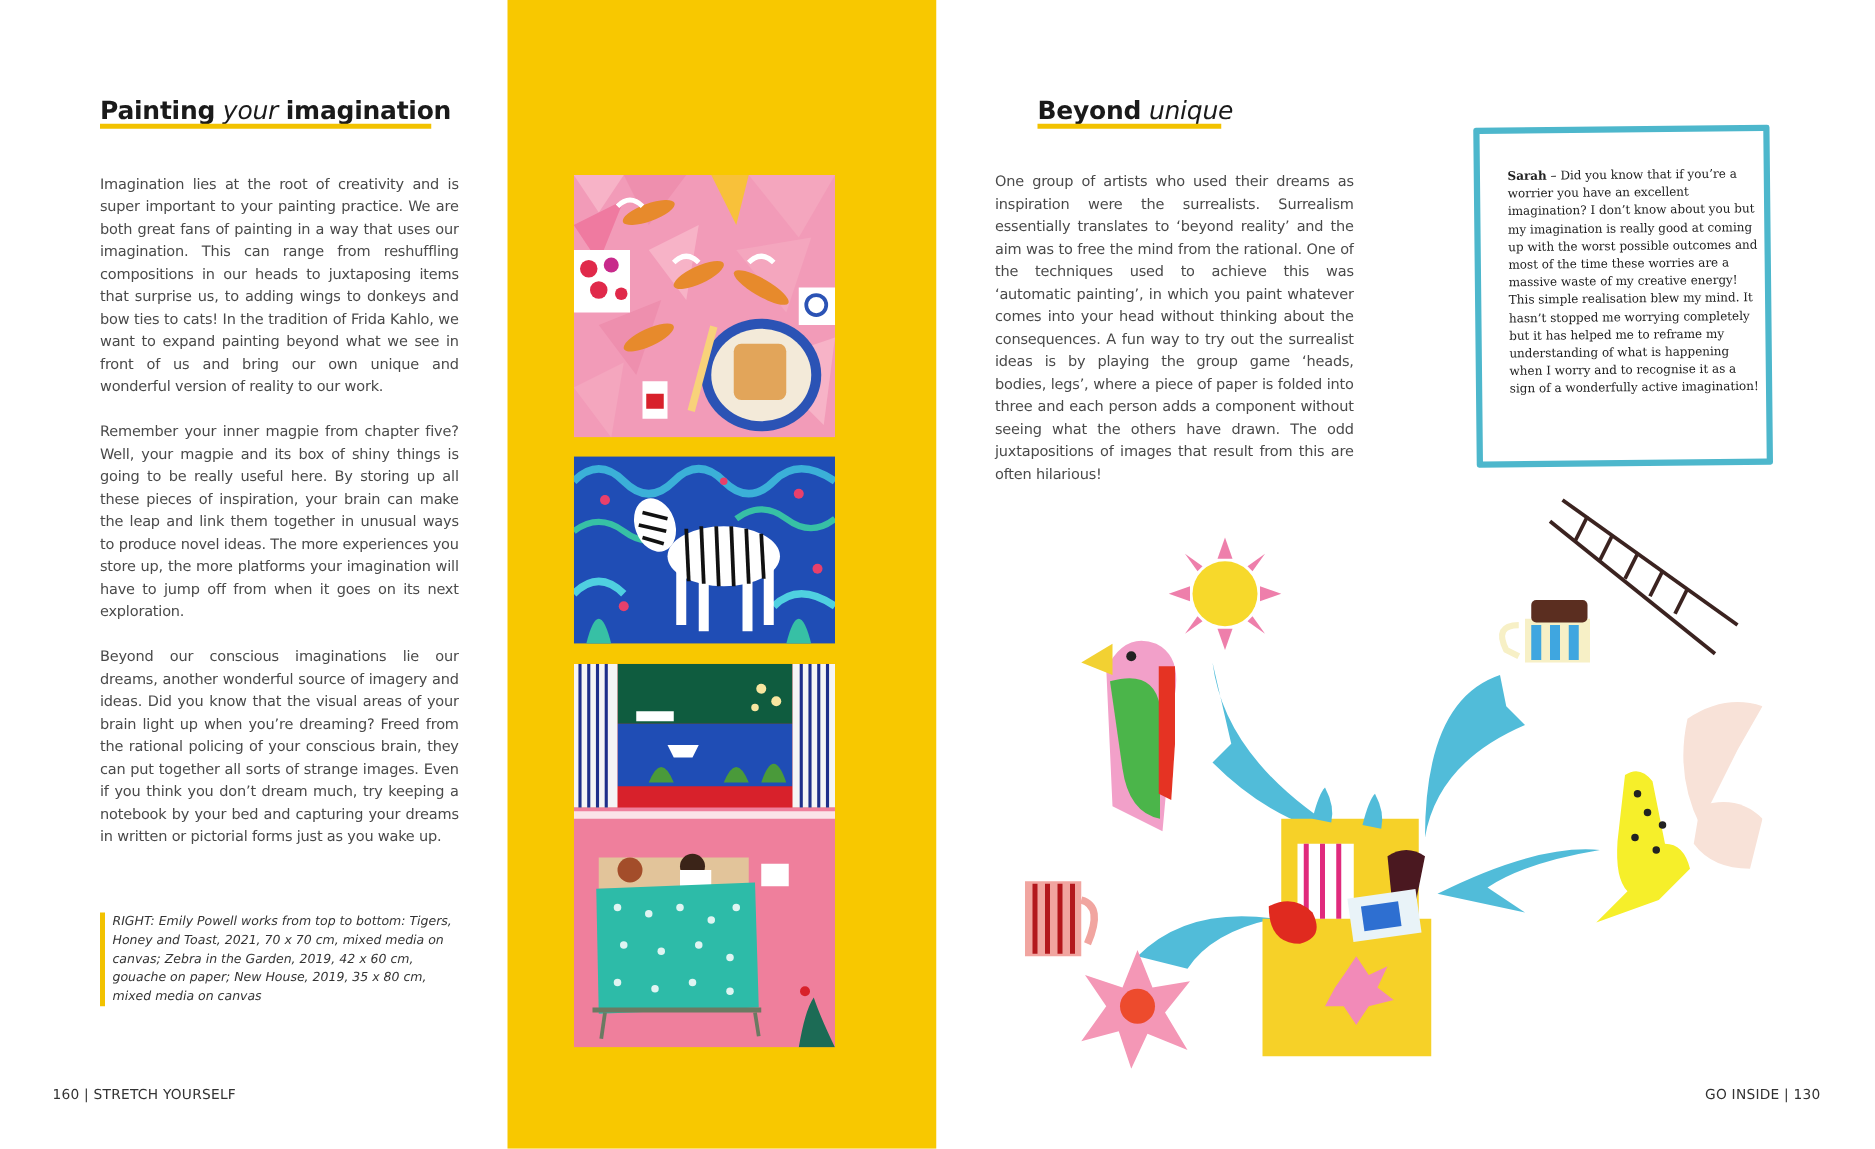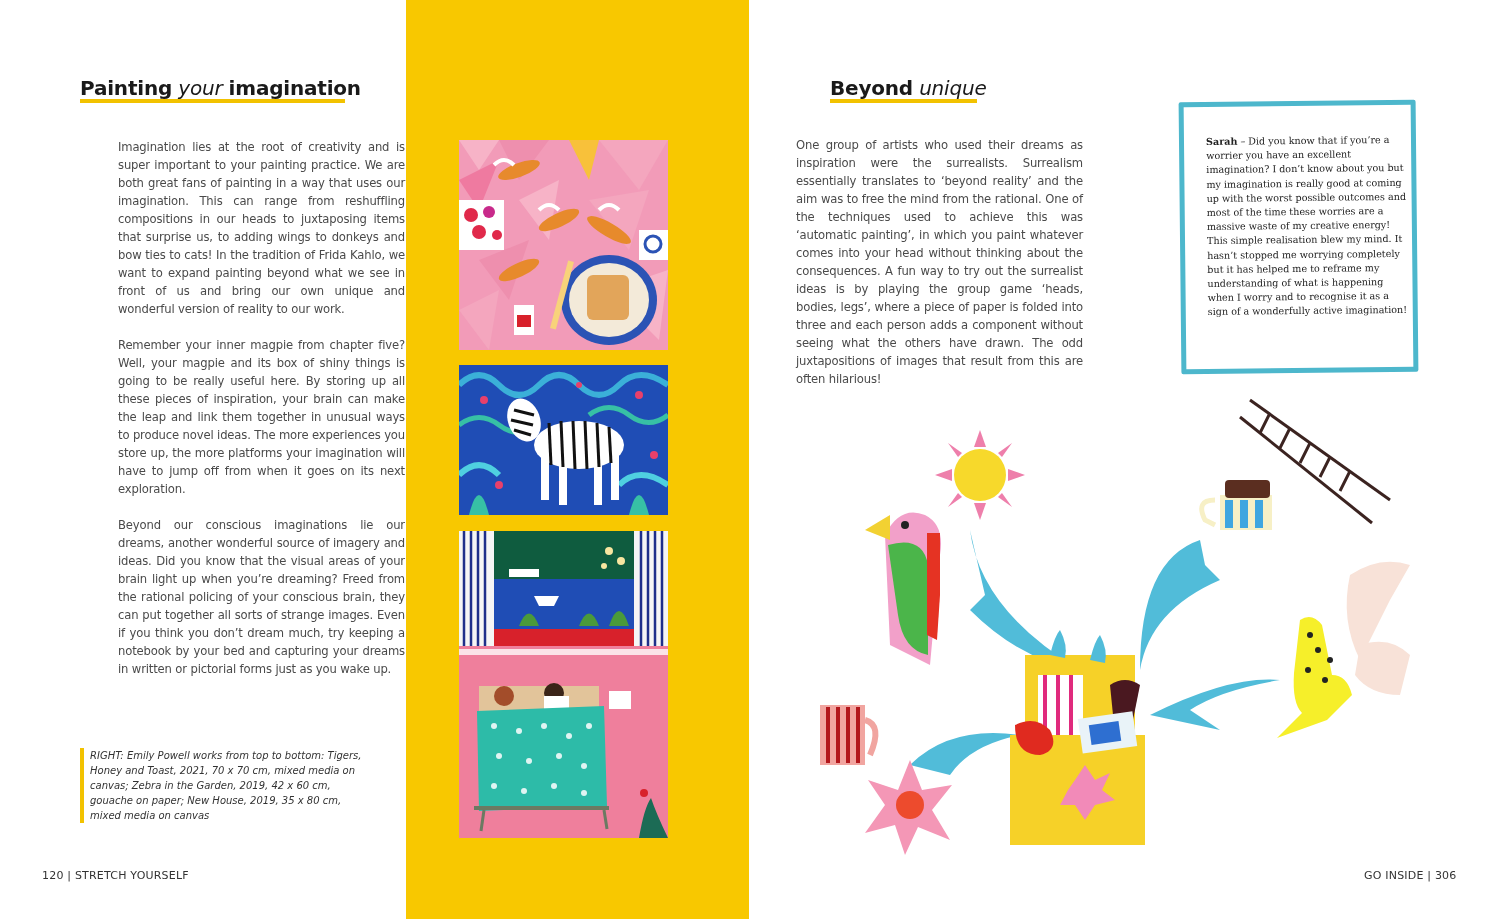--- a/index.html
+++ b/index.html
@@ -12,21 +12,21 @@
   .page-right { left: 749px; width: 751px; }
 
   .heading { position: absolute; font-family: "DejaVu Sans", sans-serif; font-size: 20px; color: #1a1a1a; letter-spacing: -0.2px; white-space: nowrap; }
   .heading b { font-weight: bold; }
   .heading i { font-weight: normal; font-style: italic; }
   .heading-underline { position: absolute; height: 4px; background: #f2c200; }
 
   .body-text { position: absolute; font-family: "DejaVu Sans", sans-serif; font-size: 11.6px; line-height: 18px; color: #4a4a4a; text-align: justify; font-weight: normal; letter-spacing: -0.15px; }
   .body-text p { margin-bottom: 18px; }
 
-  .caption { position: absolute; left: 80px; top: 730px; width: 290px; border-left: 4px solid #f2c200; padding-left: 6px; font-family: "DejaVu Sans", sans-serif; font-style: italic; font-size: 10px; line-height: 15px; color: #333; margin-top: 18px; }
+  .caption { position: absolute; left: 80px; top: 730px; width: 290px; border-left: 4px solid #f2c200; padding-left: 6px; font-family: "DejaVu Sans", sans-serif; font-style: italic; font-size: 10px; line-height: 15px; color: #333; }
 
   .folio { position: absolute; top: 869px; font-family: "DejaVu Sans", sans-serif; font-size: 11px; color: #333; letter-spacing: 0.2px; white-space: nowrap; }
 
   .artwork { position: absolute; left: 459px; width: 209px; overflow: hidden; }
 
   .sarah-box { position: absolute; left: 1180px; top: 101px; width: 237px; height: 272px; border: 5px solid #4db7cc; border-radius: 2px; transform: rotate(-0.6deg); background: #fff; }
   .sarah-text { position: absolute; left: 22px; top: 28px; width: 200px; font-family: "DejaVu Serif", serif; font-size: 9.6px; line-height: 14.2px; color: #222; }
   .sarah-text b { font-weight: bold; }
 
   .collage { position: absolute; left: 810px; top: 395px; width: 600px; height: 460px; }
@@ -35,29 +35,29 @@
 <body>
 
 <div class="page page-left">
   <div class="heading" style="left:80px; top:76px;">
     <b>Painting</b>
     <i>your</i>
     <b>imagination</b>
   </div>
   <div class="heading-underline" style="left:80px; top:99px; width:265px;"></div>
 
-  <div class="body-text" style="left:80px; top:138px; width:287px;margin-left:38px;">
+  <div class="body-text" style="left:80px; top:138px; width:287px;">
     <p>Imagination lies at the root of creativity and is super important to your painting practice. We are both great fans of painting in a way that uses our imagination. This can range from reshuffling compositions in our heads to juxtaposing items that surprise us, to adding wings to donkeys and bow ties to cats! In the tradition of Frida Kahlo, we want to expand painting beyond what we see in front of us and bring our own unique and wonderful version of reality to our work.</p>
     <p>Remember your inner magpie from chapter five? Well, your magpie and its box of shiny things is going to be really useful here. By storing up all these pieces of inspiration, your brain can make the leap and link them together in unusual ways to produce novel ideas. The more experiences you store up, the more platforms your imagination will have to jump off from when it goes on its next exploration.</p>
     <p>Beyond our conscious imaginations lie our dreams, another wonderful source of imagery and ideas. Did you know that the visual areas of your brain light up when you’re dreaming? Freed from the rational policing of your conscious brain, they can put together all sorts of strange images. Even if you think you don’t dream much, try keeping a notebook by your bed and capturing your dreams in written or pictorial forms just as you wake up.</p>
   </div>
 
   <div class="caption">RIGHT: Emily Powell works from top to bottom: Tigers, Honey and Toast, 2021, 70 x 70 cm, mixed media on canvas; Zebra in the Garden, 2019, 42 x 60 cm, gouache on paper; New House, 2019, 35 x 80 cm, mixed media on canvas</div>
 
-  <div class="folio" style="left:42px;">120  |  STRETCH YOURSELF</div>
+  <div class="folio" style="left:42px;">160  |  STRETCH YOURSELF</div>
 </div>
 
 <div class="yellow-col"></div>
 
 <div class="artwork" style="top:140px; height:210px;">
   <svg width="209" height="210" viewBox="0 0 209 210">
     <rect width="209" height="210" fill="#f29bb8"></rect>
     <polygon points="0,0 40,0 20,30" fill="#f7b3c7"></polygon>
     <polygon points="40,0 90,0 60,40" fill="#ee8fae"></polygon>
     <polygon points="110,0 140,0 130,40" fill="#f8c13a"></polygon>
@@ -297,13 +297,13 @@
         </g>
     </g>
 
     <g transform="translate(100 410)">
       <polygon points="0,-45 12,-15 42,-20 22,5 40,35 8,22 -5,50 -15,20 -45,28 -25,0 -42,-25 -12,-15" fill="#f497b6"></polygon>
       <circle r="14" fill="#ed4b2d"></circle>
     </g>
   </svg>
 </div>
 
-<div class="folio" style="left:1364px;">GO INSIDE  |  306</div>
+<div class="folio" style="left:1364px;">GO INSIDE  |  130</div>
 
 </body></html>

